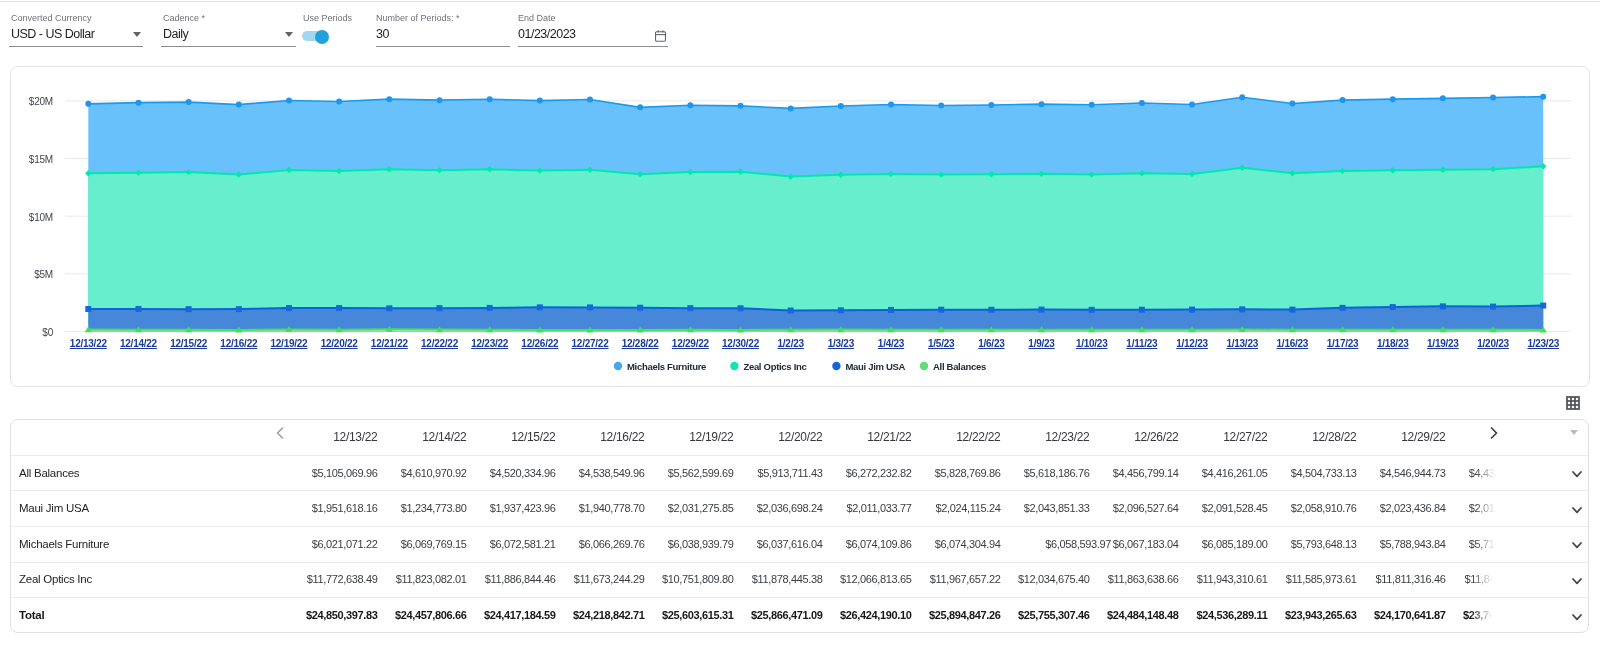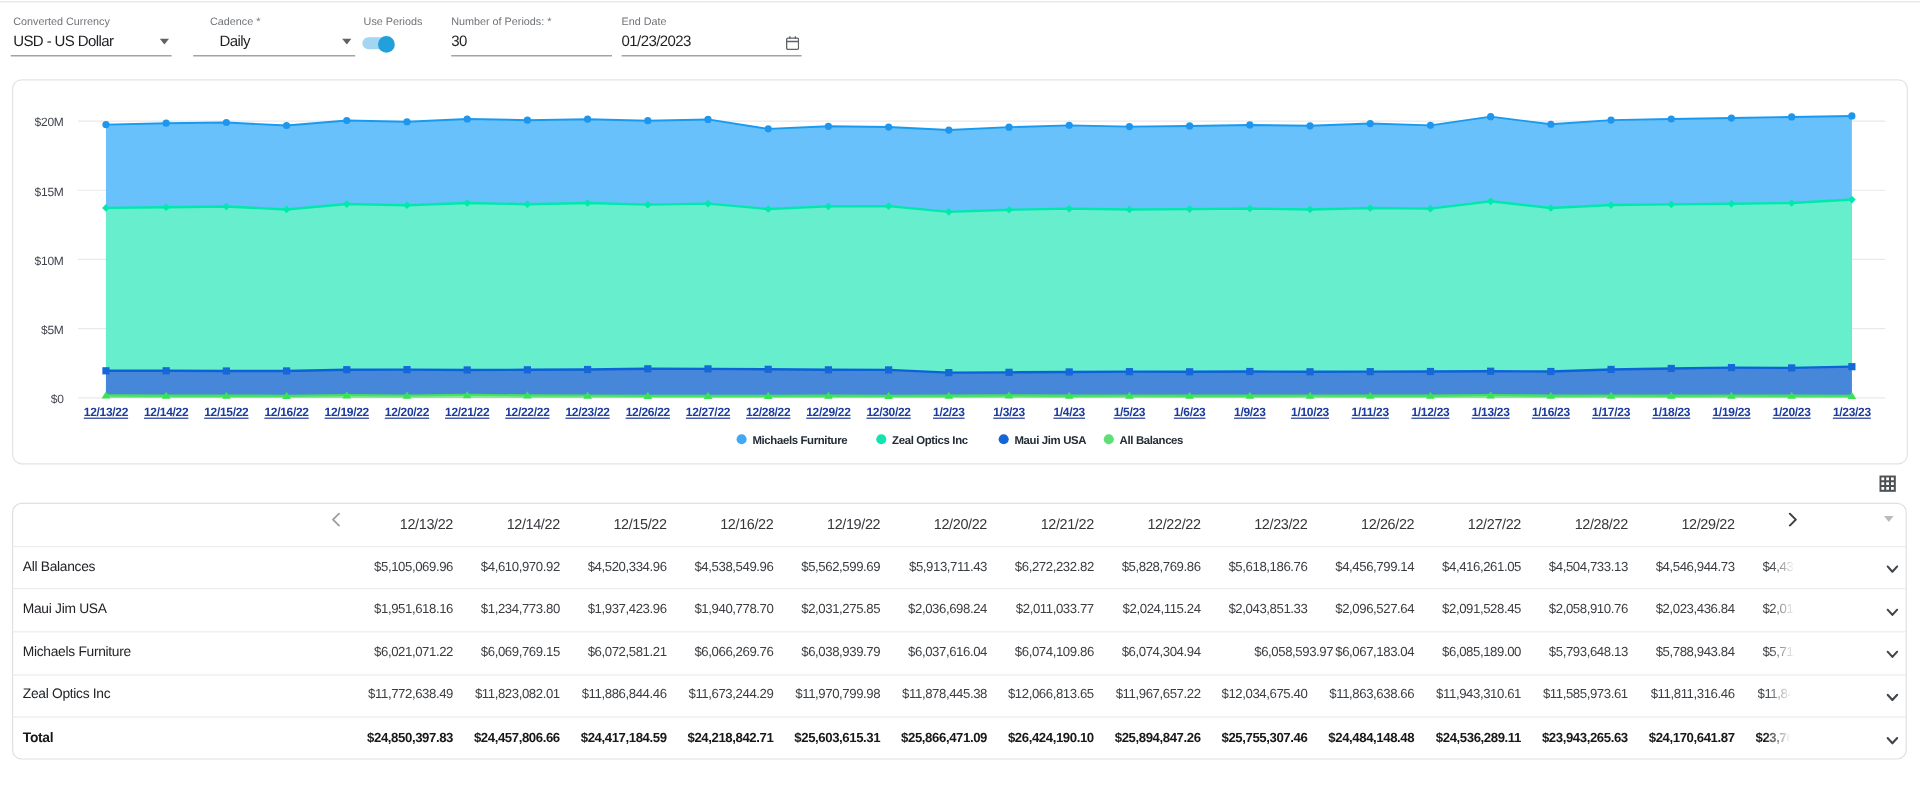--- a/index.html
+++ b/index.html
@@ -19,22 +19,22 @@
 
 <div class="field" style="left:9px;width:134px;">
   <div class="lbl" style="left:2px;">Converted Currency</div>
   <div class="val" style="left:2px;">USD - US Dollar</div>
   <div class="uline"></div>
   <svg style="position:absolute;left:123.5px;top:24.4px;" width="8" height="5" viewBox="0 0 8 5">
       <path d="M0 0 L8 0 L4 5 Z" fill="#5f6368"></path>
     </svg>
 </div>
 <div class="field" style="left:161px;width:134.5px;">
-  <div class="lbl" style="left:2px;margin-left:12px;">Cadence *</div>
-  <div class="val" style="left:2px;margin-left:20px;">Daily</div>
+  <div class="lbl" style="left:2px;">Cadence *</div>
+  <div class="val" style="left:2px;">Daily</div>
   <div class="uline"></div>
   <svg style="position:absolute;left:123.5px;top:24.4px;" width="8" height="5" viewBox="0 0 8 5">
       <path d="M0 0 L8 0 L4 5 Z" fill="#5f6368"></path>
     </svg>
 </div>
 <div class="field" style="left:302px;width:70px;">
   <div class="lbl" style="left:1px;">Use Periods</div>
   <div style="position:absolute;left:0;top:23px;width:26px;height:10px;border-radius:5px;background:#a3d6f1;"></div>
   <div style="position:absolute;left:12.5px;top:21.8px;width:14.4px;height:14.4px;border-radius:50%;background:#22a0dc;"></div>
 </div>
@@ -328,21 +328,21 @@
 <div class="nv " style="right:154.5px;top:537.8px;">$5,788,943.84</div>
 <div class="nv pf " style="right:65.5px;top:537.8px;">$5,712,035.47</div>
 <svg class="chev" style="left:1572px;top:542.2px;" width="10" height="7" viewBox="0 0 10 7">
     <polyline points="1,1 5,5.4 9,1" fill="none" stroke="#41464c" stroke-width="1.75" stroke-linecap="round" stroke-linejoin="round"></polyline>
   </svg>
 <div class="rl " style="left:19px;top:573.4px;">Zeal Optics Inc</div>
 <div class="nv " style="right:1222.5px;top:573.4px;">$11,772,638.49</div>
 <div class="nv " style="right:1133.5px;top:573.4px;">$11,823,082.01</div>
 <div class="nv " style="right:1044.5px;top:573.4px;">$11,886,844.46</div>
 <div class="nv " style="right:955.5px;top:573.4px;">$11,673,244.29</div>
-<div class="nv " style="right:866.5px;top:573.4px;">$11,970,799.98</div>
+<div class="nv " style="right:866.5px;top:573.4px;">$10,751,809.80</div>
 <div class="nv " style="right:777.5px;top:573.4px;">$11,878,445.38</div>
 <div class="nv " style="right:688.5px;top:573.4px;">$12,066,813.65</div>
 <div class="nv " style="right:599.5px;top:573.4px;">$11,967,657.22</div>
 <div class="nv " style="right:510.5px;top:573.4px;">$12,034,675.40</div>
 <div class="nv " style="right:421.5px;top:573.4px;">$11,863,638.66</div>
 <div class="nv " style="right:332.5px;top:573.4px;">$11,943,310.61</div>
 <div class="nv " style="right:243.5px;top:573.4px;">$11,585,973.61</div>
 <div class="nv " style="right:154.5px;top:573.4px;">$11,811,316.46</div>
 <div class="nv pf " style="right:65.5px;top:573.4px;">$11,842,118.30</div>
 <svg class="chev" style="left:1572px;top:577.8px;" width="10" height="7" viewBox="0 0 10 7">

